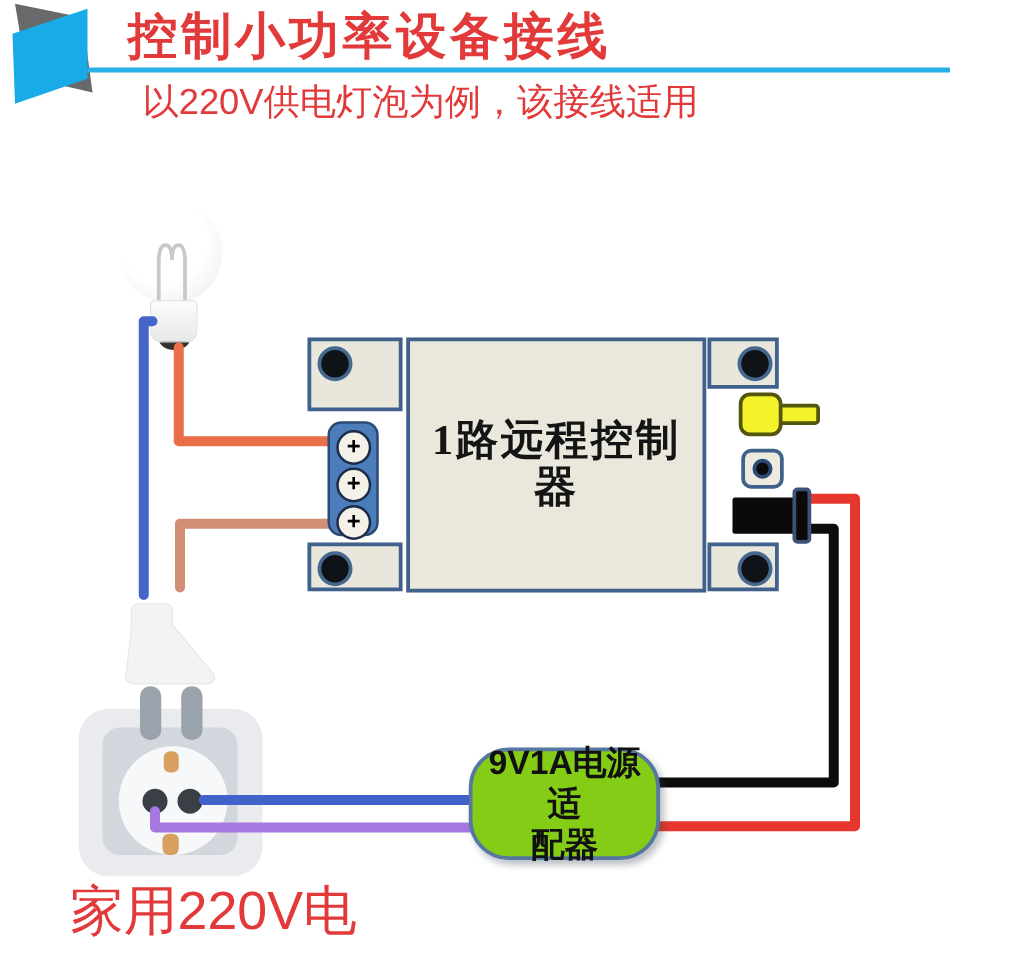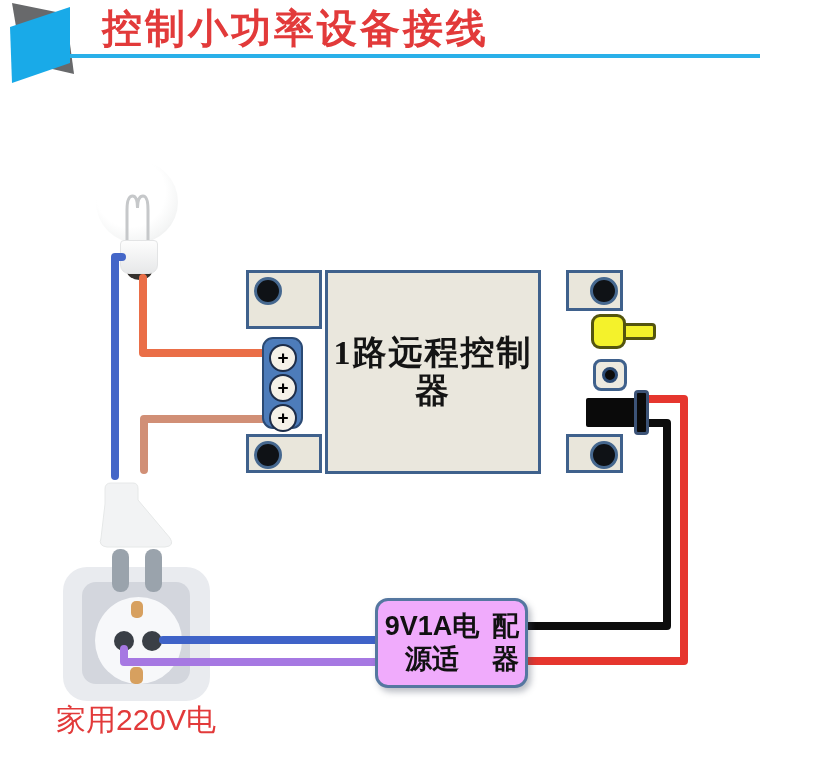--- a/index.html
+++ b/index.html
@@ -33,21 +33,21 @@
   
   .tab{background:#e9e6db;border:3px solid #3f618c;z-index:10;}
   .tab.tl{left:246px;top:270px;width:76px;height:59px;}
   .tab.tr{left:566px;top:270px;width:57px;height:41px;}
   .tab.bl{left:246px;top:434px;width:76px;height:39px;}
   .tab.br{left:566px;top:434px;width:57px;height:39px;}
   .hole{width:28px;height:28px;border-radius:50%;background:#0f1216;
         border:3px solid #46688f;z-index:11;}
   .hole.tl{left:254px;top:277px;} .hole.tr{left:590px;top:277px;}
   .hole.bl{left:254px;top:441px;} .hole.br{left:590px;top:441px;}
-  .ctrl-body{left:325px;top:270px;width:216px;height:204px;background:#eae7dd;
+  .ctrl-body{left:325px;top:270px;width:240px;height:204px;background:#eae7dd;
     border:3px solid #3f618c;z-index:10;display:flex;flex-direction:column;
     justify-content:center;align-items:center;text-align:center;
     font-family:"Liberation Serif",serif;font-size:34px;font-weight:700;
     line-height:38px;color:#141414;letter-spacing:2px;}
   .term-block{left:262px;top:337px;width:41px;height:92px;background:#4d7cba;
     border:2px solid #2b4a74;border-radius:11px;z-index:10;}
   .terminal{width:28px;height:28px;border-radius:50%;background:#f4f1e8;
     border:2px solid #1d2d49;z-index:11;display:flex;align-items:center;
     justify-content:center;font-size:19px;font-weight:800;color:#000;}
   .terminal.t1{left:269px;top:344px;} .terminal.t2{left:269px;top:374px;}
@@ -60,57 +60,58 @@
     border:3px solid #3f618c;border-radius:8px;z-index:10;display:flex;
     align-items:center;justify-content:center;}
   .pushbtn-core{width:16px;height:16px;border-radius:50%;background:#0b0b0b;
     border:3px solid #2b4a74;}
   .jack-body{left:586px;top:398px;width:52px;height:29px;background:#0a0a0a;
     border-radius:2px;z-index:10;}
   .jack-tip{left:634px;top:390px;width:15px;height:45px;background:#0a0a0a;
     border:3px solid #3c5377;border-radius:4px;z-index:11;}
 
   
-  .adapter{left:375px;top:598px;width:153px;height:90px;background:#f0abfc;
-    border:3px solid #5577a0;border-radius:13px;z-index:10;display:flex;
-    justify-content:center;align-items:center;
+  .adapter{left:375px;top:598px;width:153px;height:90px;background:#84cc16;
+    border:3px solid #5577a0;border-radius:32px;z-index:10;display:flex;
+    flex-direction:column;justify-content:center;align-items:center;
     text-align:center;font-size:27px;font-weight:700;line-height:33px;color:#111;
     box-shadow:3px 4px 6px rgba(60,70,90,.35);}
 
   
   .sock-outer{left:63px;top:567px;width:147px;height:134px;background:#e9ebef;
     border-radius:24px;z-index:1;}
   .sock-inner{left:82px;top:582px;width:108px;height:102px;background:#d3d6dd;
     border-radius:14px;z-index:1;}
   .sock-face{left:95px;top:597px;width:87px;height:87px;background:#f7f8fa;
     border-radius:50%;z-index:1;}
   .sock-hole{width:20px;height:20px;border-radius:50%;background:#3a3f46;z-index:2;}
   .sock-hole.l{left:114px;top:631px;} .sock-hole.r{left:142px;top:631px;}
   .clip{background:#d7a05f;border-radius:5px;z-index:2;}
   .clip.t{left:131px;top:601px;width:12px;height:17px;}
   .clip.b{left:130px;top:667px;width:13px;height:17px;}
   .prong{width:17px;height:43px;background:#9aa3ac;border-radius:8px;z-index:2;}
   .prong.l{left:112px;top:549px;} .prong.r{left:145px;top:549px;}
   .plug-svg{left:90px;top:480px;z-index:3;}
 
-  .mains-label{left:56px;top:700px;font-size:30px;font-weight:500;color:#e23a3a;
+  .mains-label{left:56px;top:700px;font-size:43px;font-weight:500;color:#e23a3a;
     white-space:nowrap;z-index:10;}
 </style>
 </head>
 <body>
 
 <div id="stage">
 
   <svg class="abs flag-svg" width="78" height="88" viewBox="0 0 78 88">
     <polygon points="8,3 62,14 70,74 18,62" fill="#68696b"></polygon>
     <polygon points="6,27 66,7 66,63 8,83" fill="#19aae8"></polygon>
   </svg>
   <div class="abs page-title">控制小功率设备接线</div>
   <div class="abs title-divider"></div>
   <div class="abs subtitle">
+    <div>以220V供电灯泡为例，该接线适用</div>
   </div>
 
   <div class="abs bulb-globe"></div>
   <svg class="abs bulb-filament" width="82" height="82" viewBox="0 0 82 82">
     <path d="M31,82 L31,49 Q31,35 36.5,35 Q41.5,35 41.5,47 Q41.5,35 47,35 Q52,35 52,49 L52,82" fill="none" stroke="#c6c8ca" stroke-width="3" stroke-linecap="round"></path>
   </svg>
   <div class="abs bulb-tip"></div>
   <div class="abs bulb-base"></div>
 
   <div class="abs sock-outer"></div>

